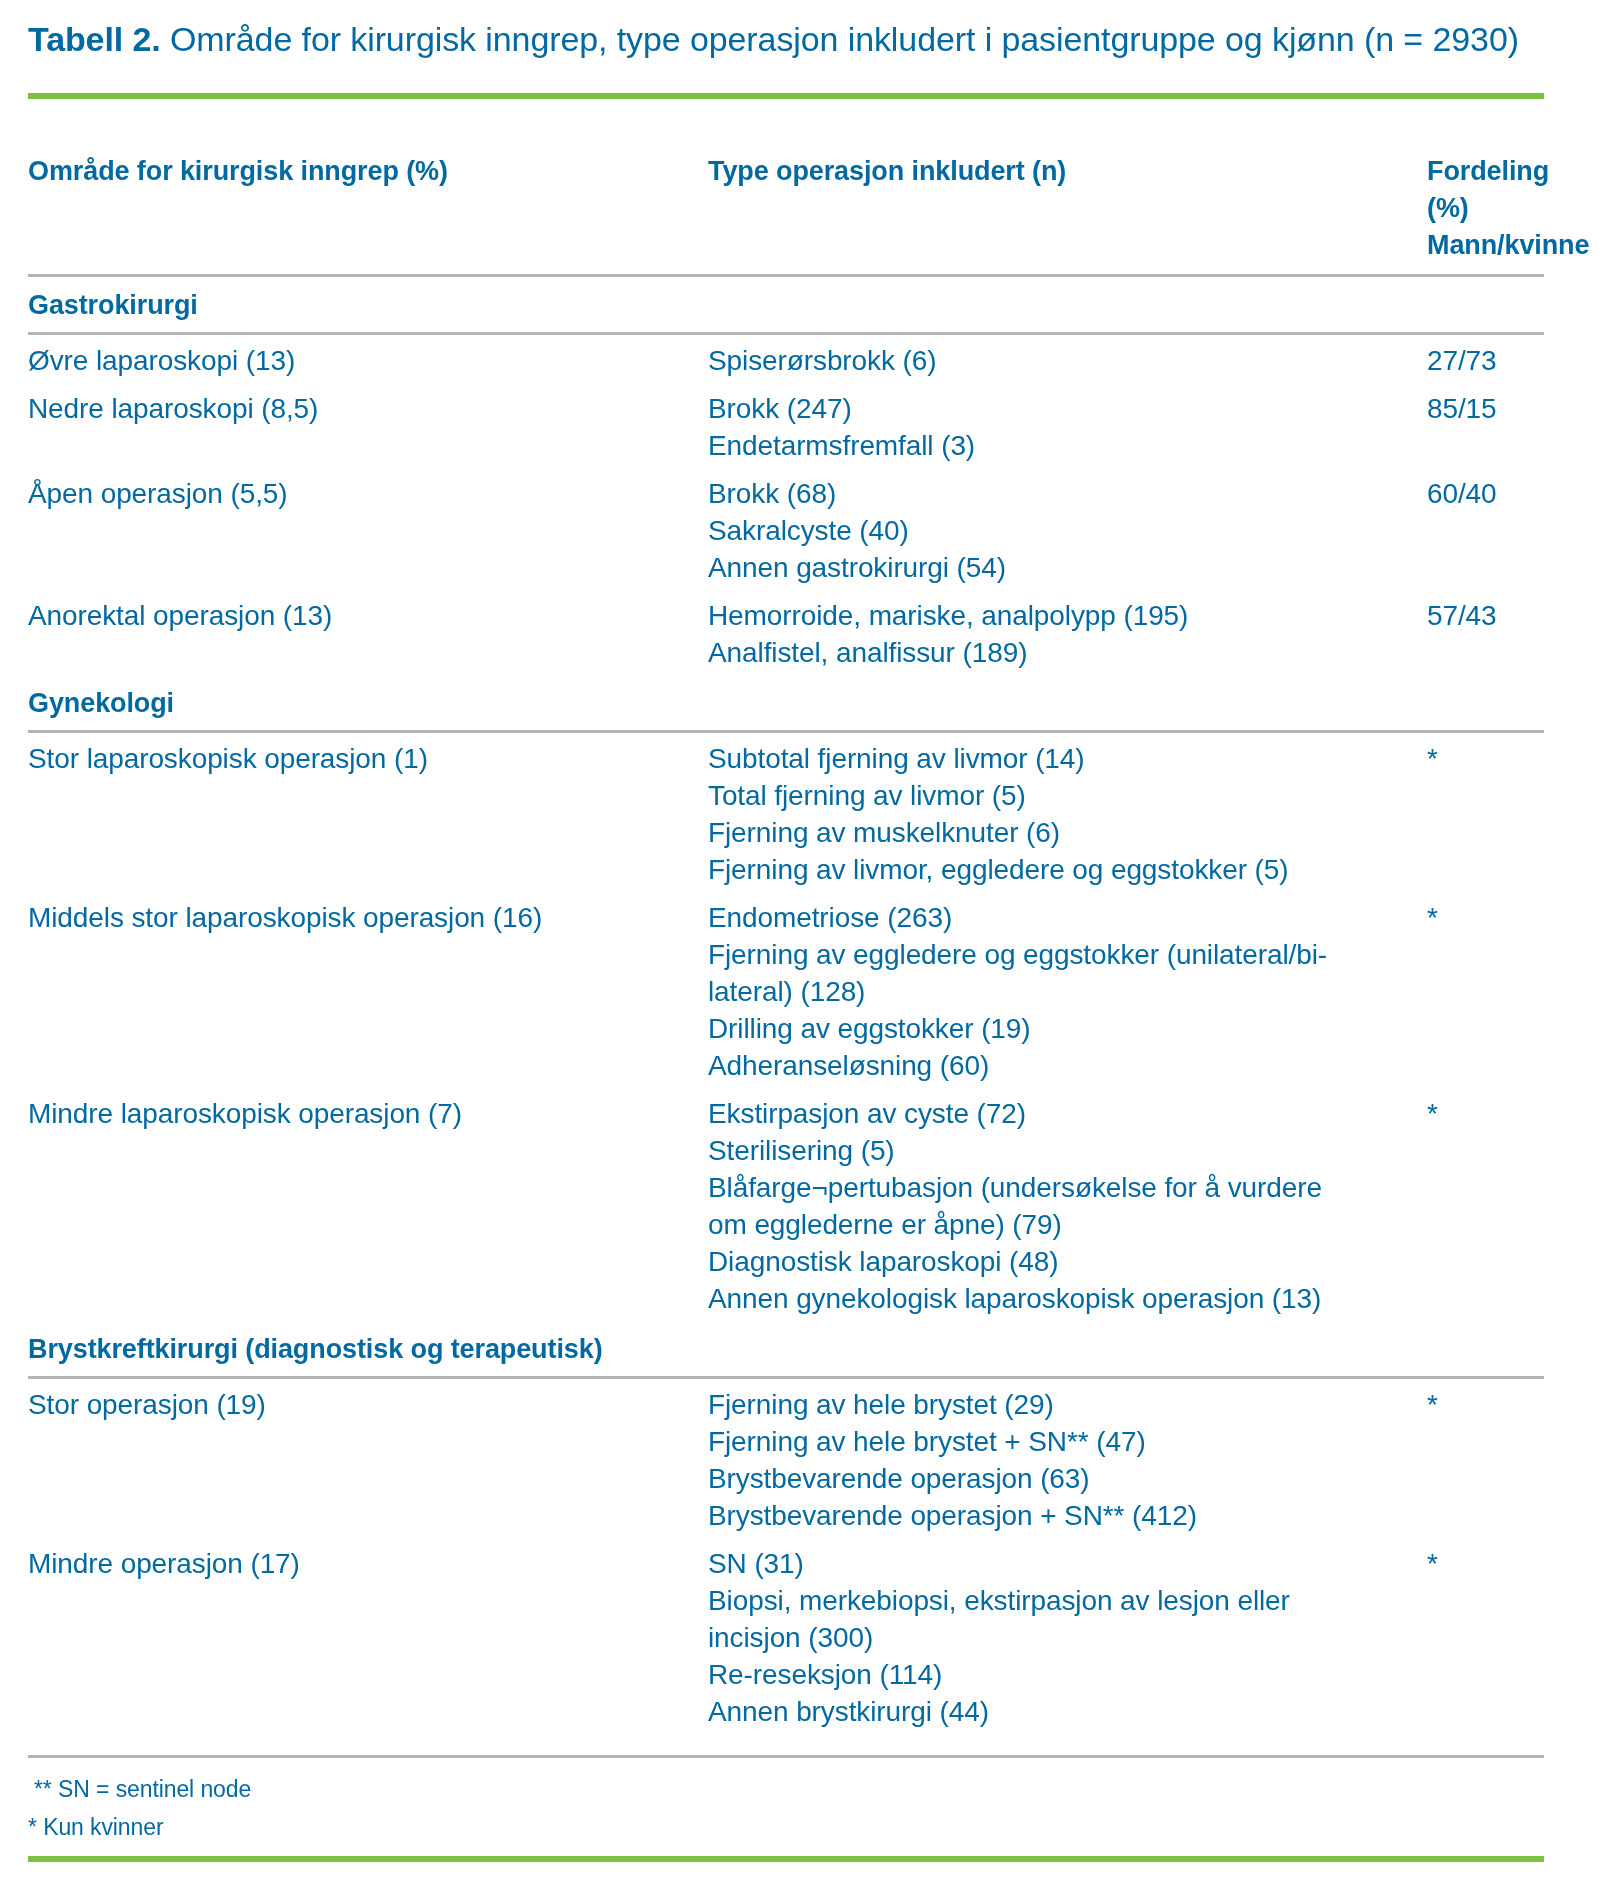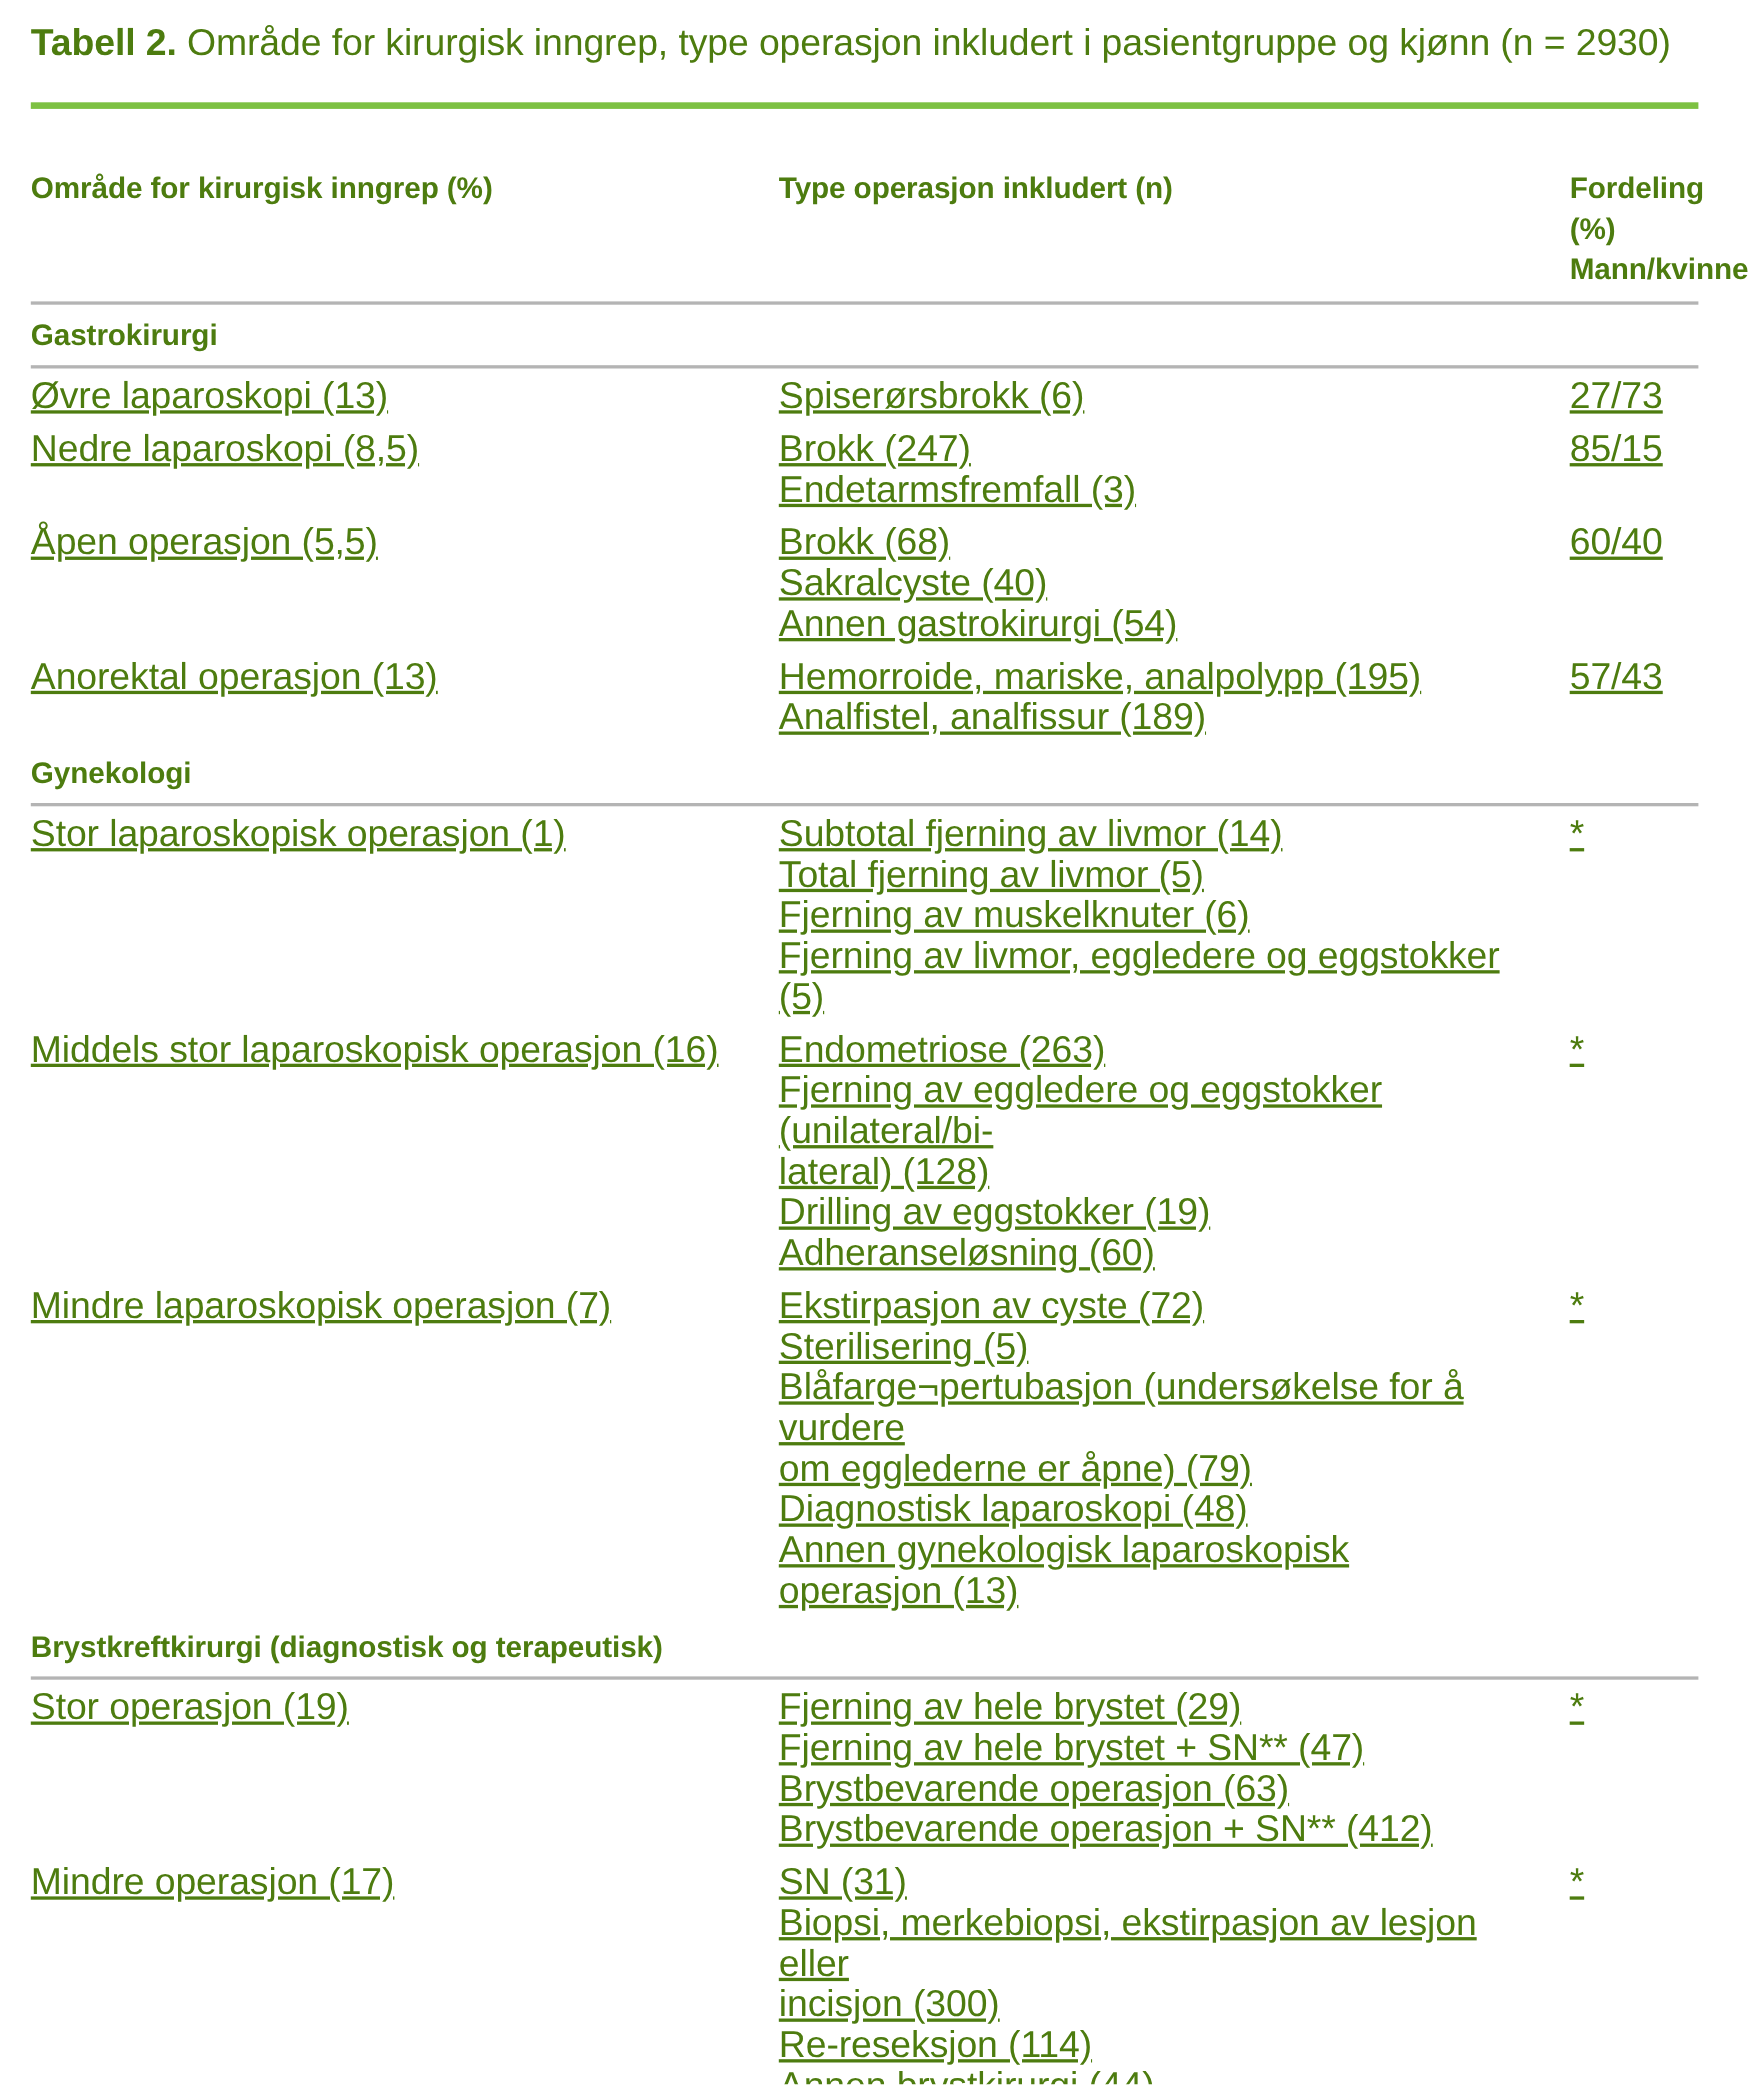--- a/index.html
+++ b/index.html
@@ -3,21 +3,21 @@
 <meta charset="utf-8">
 <style>
   html,body{margin:0;padding:0;background:#ffffff;}
   .page{
     position:relative;
     width:1600px;height:1895px;
     box-sizing:border-box;
     padding:16px 56px 0 28px;
     background:#ffffff;
     font-family:"Liberation Sans", sans-serif;
-    color:#4d7c0f;
+    color:#0369a1;
     overflow:hidden;
     letter-spacing:-0.1px;
   }
   .title{
     font-size:34px;
     line-height:47px;
     font-weight:400;
     margin:0;
   }
   .title .title-label{font-weight:700;}
@@ -38,24 +38,23 @@
     border-bottom:3px solid #b4b4b4;
   }
   .section-row{
     font-weight:700;
     font-size:27px;
     line-height:37px;
     padding:10px 0 8px 0;
     border-bottom:3px solid #b4b4b4;
   }
   .data-row{
-    font-size:34px;
+    font-size:28px;
     line-height:37px;
     padding:7px 0 4px 0;
-    text-decoration:underline;
   }
   .cell{padding-right:12px;}
   .col2{max-width:660px;}
   .op{white-space:pre-line;}
   .tbody{border-bottom:3px solid #b4b4b4;padding-bottom:21px;}
   .footnotes{
     margin-top:12px;
     font-size:23px;
     line-height:38px;
   }

